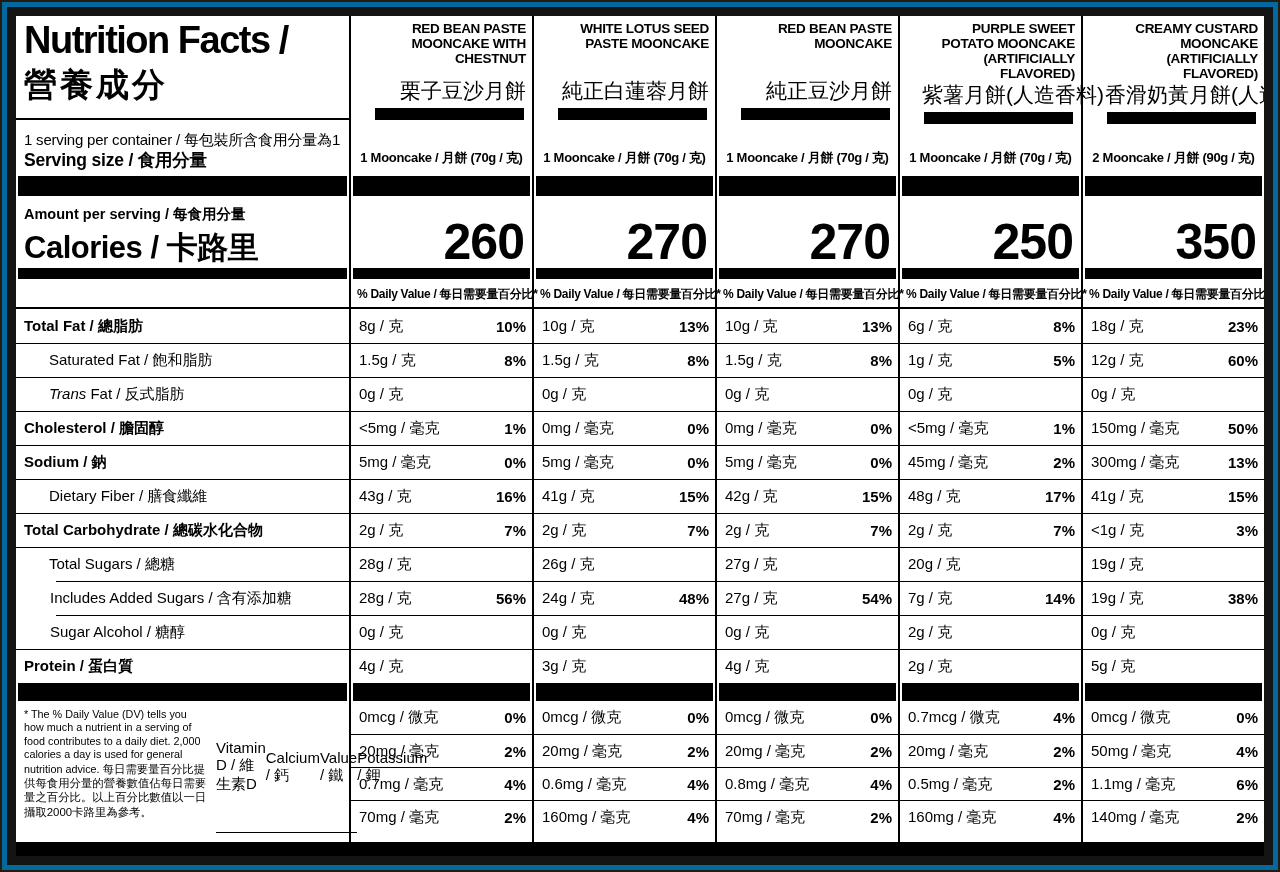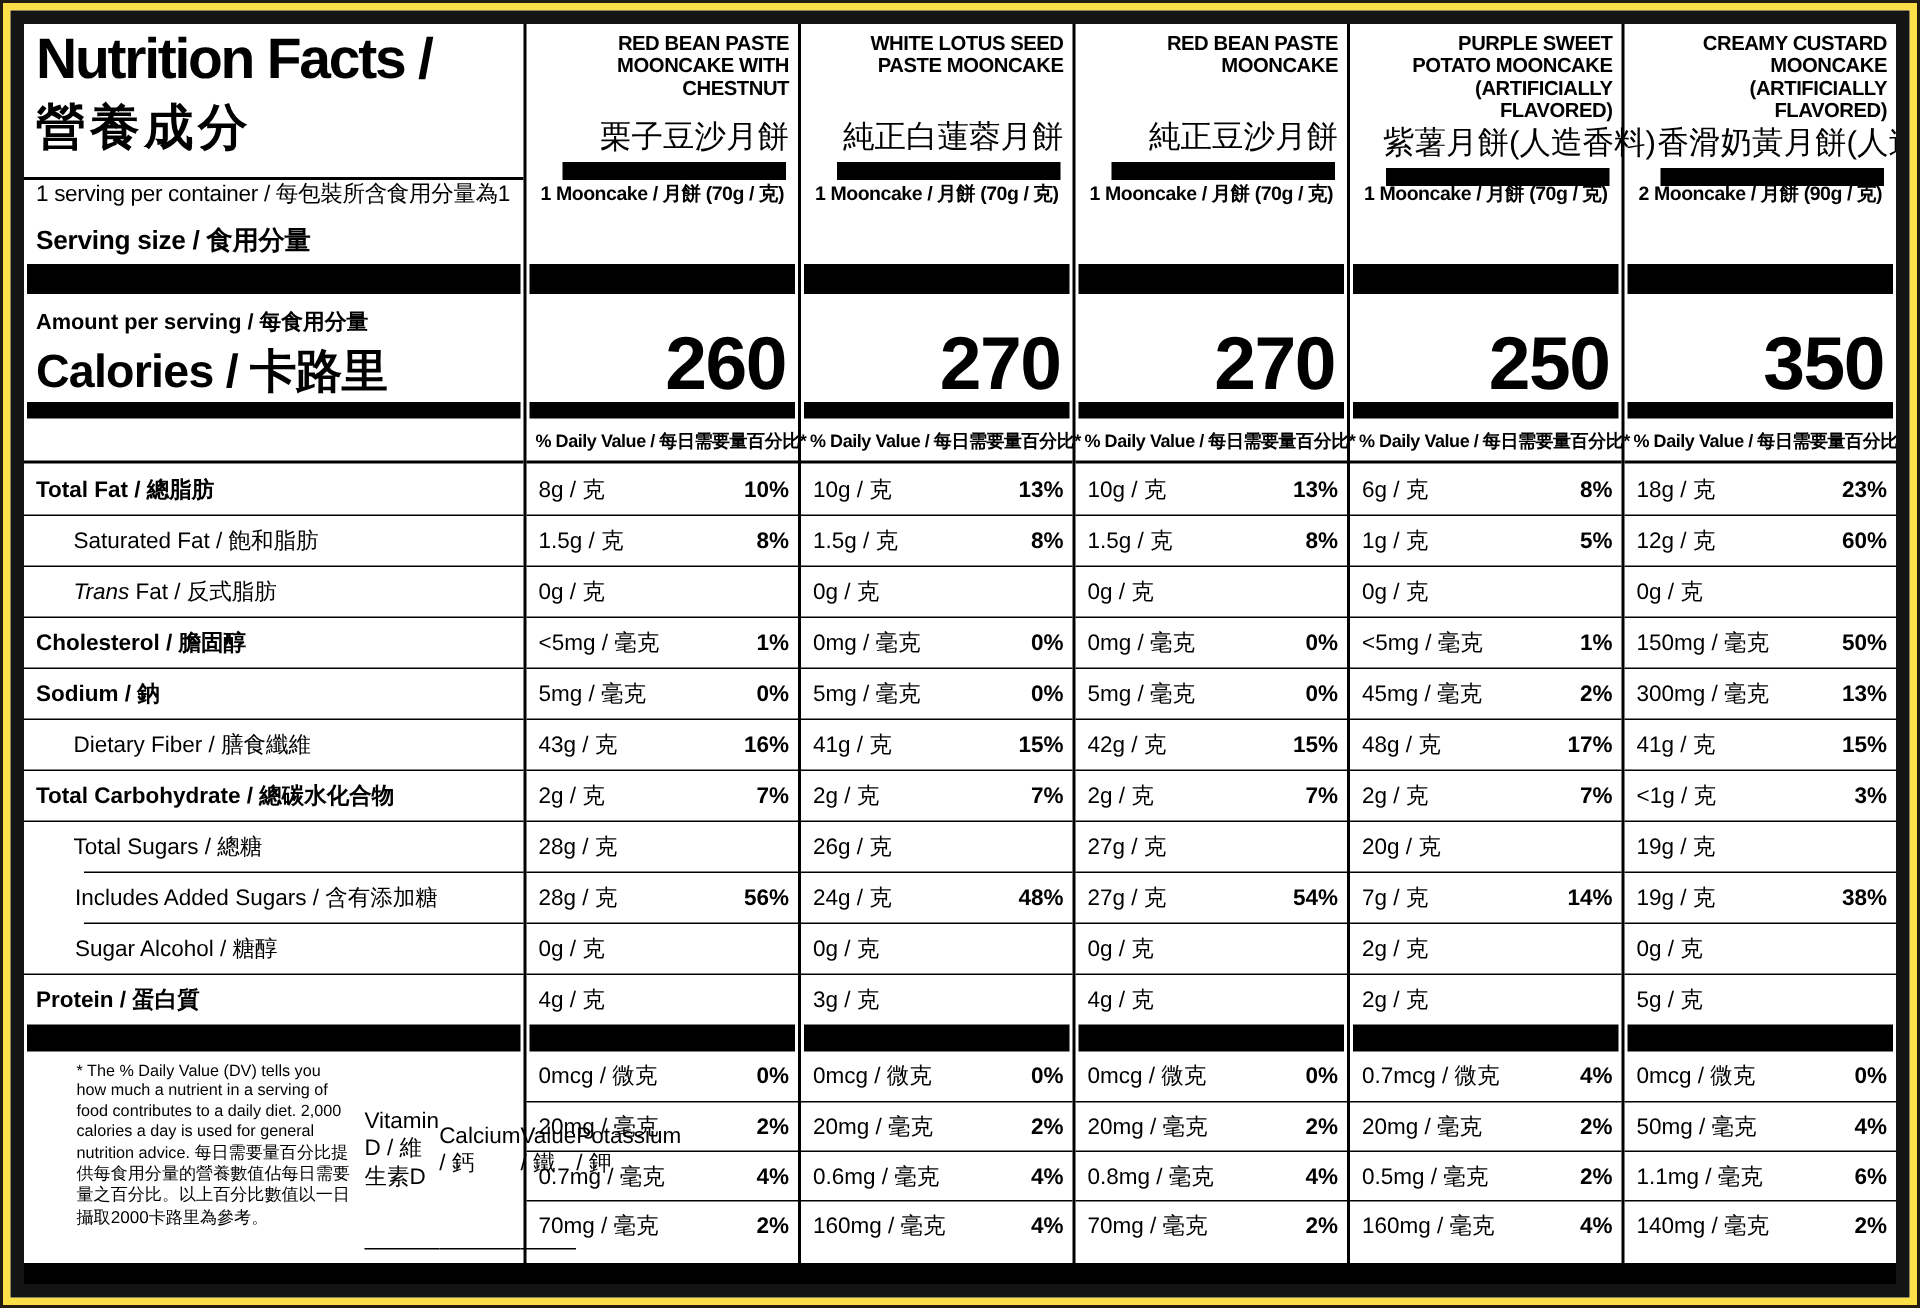--- a/index.html
+++ b/index.html
@@ -1,35 +1,35 @@
 <!DOCTYPE html>
 <html><head>
 <meta charset="utf-8">
 <style>
   html,body{margin:0;padding:0;}
   body{background:#241c10;font-family:"Liberation Sans","DejaVu Sans",sans-serif;color:#000;}
-  .frame{width:1280px;height:872px;box-sizing:border-box;border:2px solid #241c10;background:#fde047;padding:5px;}
+  .frame{width:1280px;height:872px;box-sizing:border-box;border:2px solid #241c10;background:#0369a1;padding:5px;}
   .label{box-sizing:border-box;width:100%;height:100%;background:#fff;border:9px solid #141414;display:flex;flex-direction:column;overflow:hidden;}
   .cols{flex:1;display:flex;min-height:0;}
   .col{box-sizing:border-box;display:flex;flex-direction:column;min-width:0;}
   .col-labels{width:333px;flex:none;}
   .col-prod{flex:1;border-left:2px solid #000;}
 
   
   .r-head{height:104px;flex:none;box-sizing:border-box;display:flex;flex-direction:column;padding:5px 8px 0 8px;position:relative;}
   .head-labels{border-bottom:2px solid #000;}
   .title-en{font-size:38px;font-weight:800;letter-spacing:-1.5px;line-height:1.02;}
   .title-zh{font-size:33px;font-weight:700;letter-spacing:3px;margin-top:3px;}
   .pname{font-size:13.5px;font-weight:600;line-height:1.1;letter-spacing:-0.3px;}
   .pzh{margin-top:auto;font-size:21px;padding-bottom:3px;white-space:nowrap;}
   .headbar{height:12px;background:#000;margin:0 2px;flex:none;}
   .head-prod{padding:6px 6px 0 22px;text-align:right;}
 
   
-  .r-serving{height:56px;flex:none;box-sizing:border-box;display:flex;flex-direction:column;justify-content:space-between;padding:0 8px 4px 8px;}
+  .r-serving{height:56px;flex:none;box-sizing:border-box;display:flex;flex-direction:column;justify-content:flex-end;padding:0 8px 4px 8px;}
   .sline{font-size:15px;line-height:1.3;letter-spacing:-0.2px;white-space:nowrap;}
   .sline.bold{font-weight:700;font-size:17.5px;}
   .serving-val{align-items:center;padding-bottom:9px;}
   .serving-val span{font-weight:700;font-size:13px;letter-spacing:-0.3px;white-space:nowrap;}
 
   .r-bar{background:#000;margin:0 2px;flex:none;}
   .bar20{height:20px;}
   .bar12{height:11px;}
   .bar18{height:18px;}
 
@@ -49,21 +49,21 @@
   .nrow:not(:first-child)::before{content:"";position:absolute;left:0;right:0;top:0;border-top:1.6px solid #000;}
   .nrow.line-ind::before{left:40px;}
   .lr-bold{font-weight:700;}
   .lr-sub{padding-left:33px;}
   .lr-sub2{padding-left:34px;}
   .amtv{font-weight:400;white-space:nowrap;}
   .dvv{font-weight:700;white-space:nowrap;}
 
   
   .vitsec{height:132px;flex:none;display:flex;}
-  .footnote{width:196px;flex:none;box-sizing:border-box;padding:7px 5px 0 8px;font-size:10.8px;line-height:1.24;margin-left:27px;}
+  .footnote{width:196px;flex:none;box-sizing:border-box;padding:7px 5px 0 8px;font-size:10.8px;line-height:1.24;}
   .footnote .fzh{font-size:11.4px;}
   .vitlabels{flex:1;display:flex;flex-direction:row;padding-left:4px;}
   .vlrow{flex:1;display:flex;align-items:center;font-size:15px;}
   .vlrow:not(:last-child){border-bottom:1.6px solid #000;}
   .vrows{flex:none;}
   .vrow{height:33px;box-sizing:border-box;display:flex;align-items:center;justify-content:space-between;padding:0 6px 0 8px;font-size:15px;}
   .vrow:not(:first-child){border-top:1.6px solid #000;}
 
   .bottom-bar{height:14px;background:#000;flex:none;margin-top:auto;}
   i{font-style:italic;}

